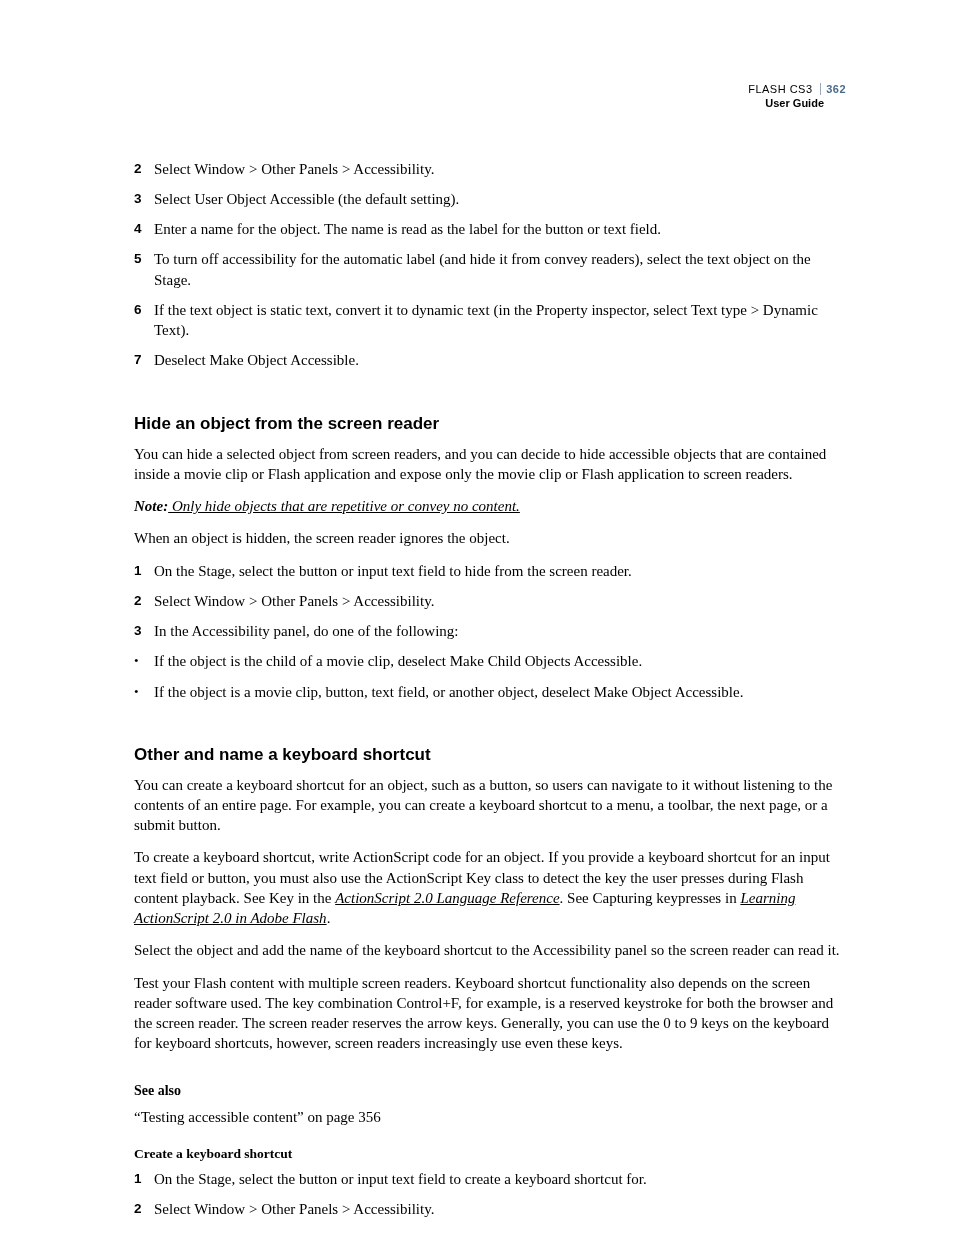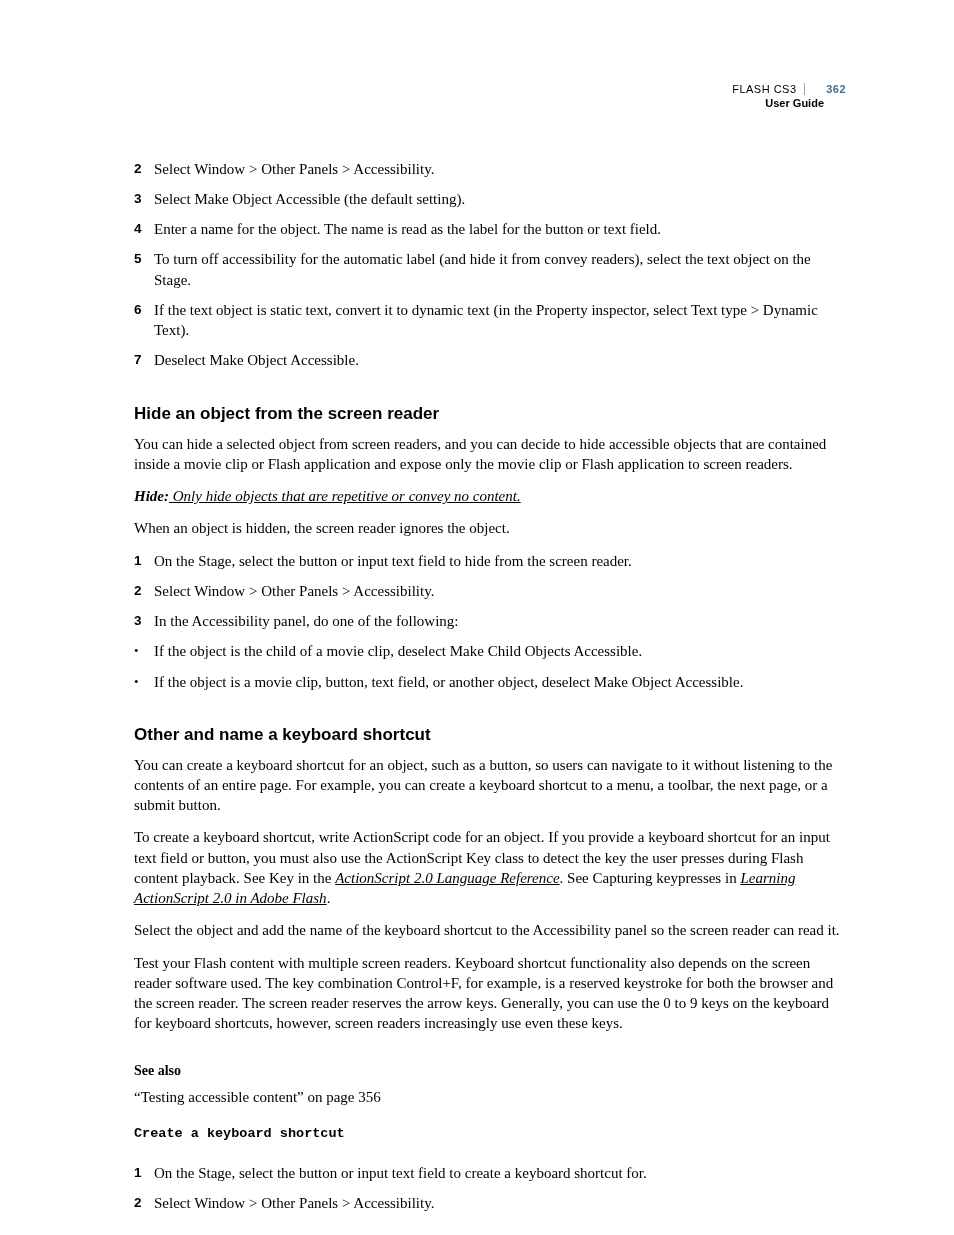--- a/index.html
+++ b/index.html
@@ -18,21 +18,21 @@
     text-align: right;
     font-family: "Myriad Pro", "Helvetica Neue", Arial, sans-serif;
     font-size: 11px;
     line-height: 1.3;
     margin-bottom: 48px;
   }
   .header .line1 { letter-spacing: 0.5px; }
   .header .pagenum {
     font-weight: bold;
     border-left: 1px solid #99a8b8;
-    padding-left: 21px;
+    padding-left: 5px;
     margin-left: 4px;
     color: #4a6a8a;
   }
   .header .line2 { font-weight: bold; padding-right: 22px; }
   .content { font-size: 15px; line-height: 1.35; }
   .steps { list-style: none; }
   .steps li {
     display: flex;
     margin-bottom: 10px;
   }
@@ -41,36 +41,36 @@
     font-weight: bold;
     font-size: 13.5px;
     min-width: 20px;
     padding-top: 1px;
   }
   .steps li .txt { flex: 1; }
   .h2 {
     font-family: "Myriad Pro", "Helvetica Neue", Arial, sans-serif;
     font-weight: bold;
     font-size: 17px;
-    margin-top: 32px;
+    margin-top: 42px;
     margin-bottom: 8px;
   }
   .h3 {
     font-family: Liberation Serif, serif;
     font-weight: bold;
     font-size: 14px;
     margin-top: 28px;
     margin-bottom: 6px;
   }
   .h4 {
-    font-family: Liberation Mono, monospace;
+    font-family: Liberation Serif, serif;
     font-weight: bold;
     font-size: 13.5px;
     margin-top: 18px;
-    margin-bottom: 20px;
+    margin-bottom: 6px;
   }
   p { margin-bottom: 12px; }
   .note .label { font-weight: bold; font-style: italic; }
   .note .body { font-style: italic; text-decoration: underline; }
   .bullets { list-style: none; }
   .bullets li {
     display: flex;
     margin-bottom: 10px;
   }
   .bullets li::before {
@@ -94,21 +94,21 @@
   </div>
 
   <div class="content">
     <ol class="steps">
       <li>
           <span class="num">2</span>
           <span class="txt">Select Window &gt; Other Panels &gt; Accessibility.</span>
         </li>
       <li>
           <span class="num">3</span>
-          <span class="txt">Select Make Object Accessible (the default setting).</span>
+          <span class="txt">Select User Object Accessible (the default setting).</span>
         </li>
       <li>
           <span class="num">4</span>
           <span class="txt">Enter a name for the object. The name is read as the label for the button or text field.</span>
         </li>
       <li>
           <span class="num">5</span>
           <span class="txt">To turn off accessibility for the automatic label (and hide it from convey readers), select the text object on the Stage.</span>
         </li>
       <li>
@@ -116,21 +116,21 @@
           <span class="txt">If the text object is static text, convert it to dynamic text (in the Property inspector, select Text type &gt; Dynamic Text).</span>
         </li>
       <li>
           <span class="num">7</span>
           <span class="txt">Deselect Make Object Accessible.</span>
         </li>
     </ol>
 
     <h2 class="h2">Hide an object from the screen reader</h2>
     <p>You can hide a selected object from screen readers, and you can decide to hide accessible objects that are contained inside a movie clip or Flash application and expose only the movie clip or Flash application to screen readers.</p>
-    <p class="note"><span class="label">Hide:</span><span class="body"> Only hide objects that are repetitive or convey no content.</span></p>
+    <p class="note"><span class="label">Note:</span><span class="body"> Only hide objects that are repetitive or convey no content.</span></p>
     <p>When an object is hidden, the screen reader ignores the object.</p>
     <ol class="steps">
       <li>
           <span class="num">1</span>
           <span class="txt">On the Stage, select the button or input text field to hide from the screen reader.</span>
         </li>
       <li>
           <span class="num">2</span>
           <span class="txt">Select Window &gt; Other Panels &gt; Accessibility.</span>
         </li>

